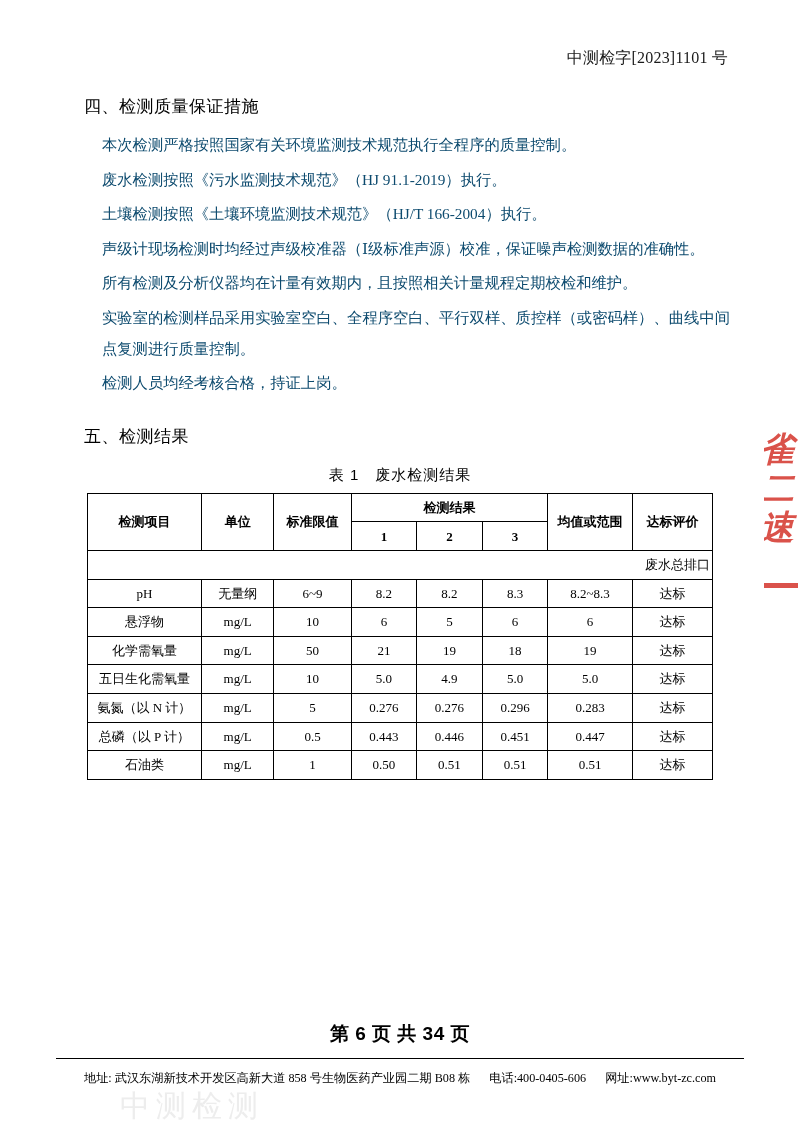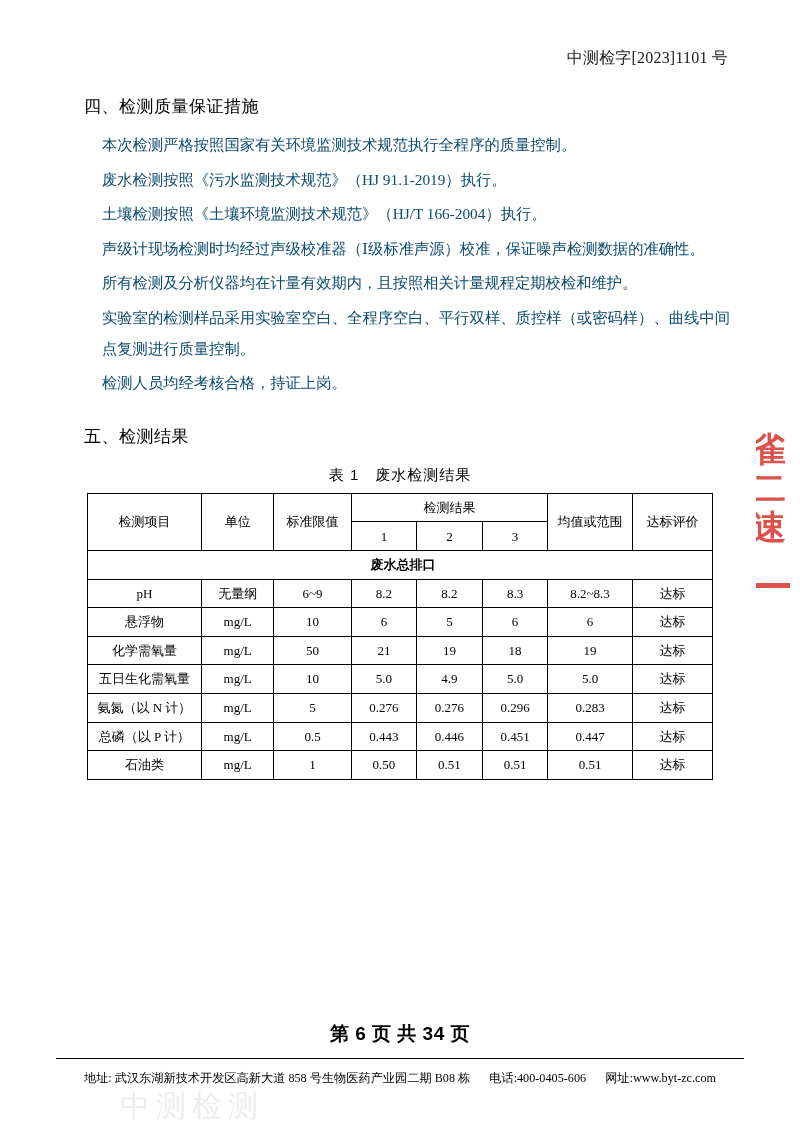--- a/index.html
+++ b/index.html
@@ -73,29 +73,29 @@
   }
   table.result th, table.result td {
     border: 1px solid #000;
     text-align: center;
     padding: 5px 2px;
     font-weight: normal;
     line-height: 1.35;
   }
   table.result th {
     font-family: "Liberation Serif", "DejaVu Serif", serif;
+    font-weight: bold;
+  }
+  table.result td.rowhead {
+    text-align: center;
+  }
+  table.result tr.group td {
+    text-align: right;
+    padding-left: 8px;
     font-weight: normal;
-  }
-  table.result td.rowhead {
-    text-align: center;
-  }
-  table.result tr.group td {
-    text-align: center;
-    padding-left: 8px;
-    font-weight: bold;
   }
   .th-tall {
     height: 18px;
   }
   .footer-page {
     position: absolute;
     left: 0;
     right: 0;
     bottom: 84px;
     text-align: center;
@@ -121,26 +121,27 @@
     font-size: 12.2px;
     color: #000000;
     font-family: "Liberation Serif", "DejaVu Serif", serif;
   }
   .footer-info span {
     margin: 0 8px;
   }
   
   .stamp {
     position: absolute;
-    right: 8px;
+    right: 0;
     top: 430px;
     width: 36px;
     height: 160px;
     overflow: hidden;
     pointer-events: none;
+    font-style: italic;
   }
   .stamp .glyph {
     color: #d4342b;
     font-family: "Liberation Serif", "DejaVu Serif", serif;
     font-weight: bold;
     font-size: 34px;
     line-height: 1.15;
     text-align: left;
     opacity: 0.85;
     margin-left: -4px;

